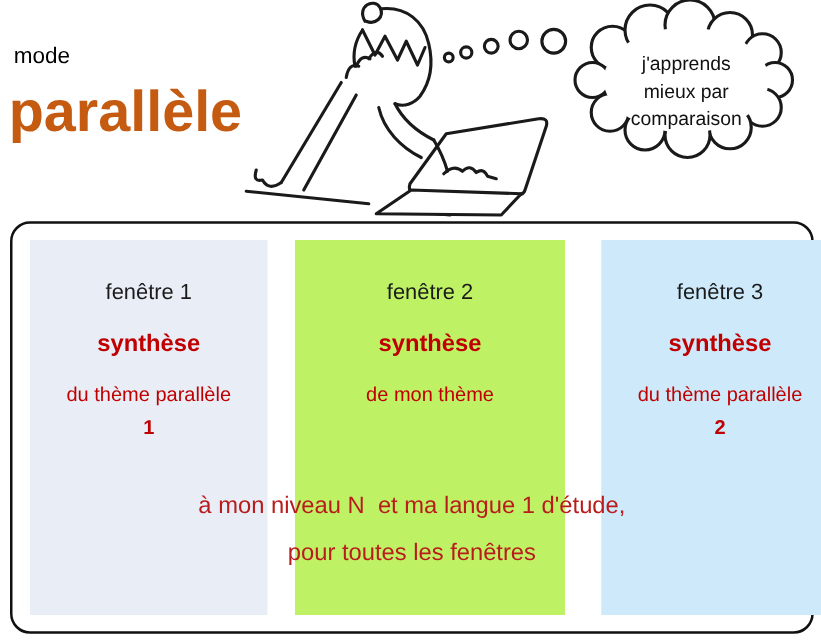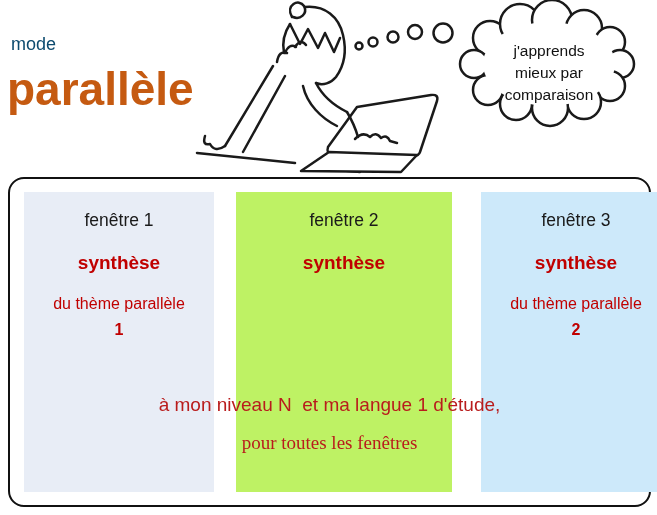--- a/index.html
+++ b/index.html
@@ -8,21 +8,21 @@
     background: #ffffff;
     font-family: "Liberation Sans", sans-serif;
     position: relative;
     overflow: hidden;
     color: #1a1a1a;
   }
 
   
   .mode-label {
     position: absolute; left: 11px; top: 34px;
-    font-size: 18px; color: #0c4a6e;
+    font-size: 18px; color: #000000;
   }
   .title {
     position: absolute; left: 7px; top: 62px;
     font-size: 46px; font-weight: bold; color: #c55a11;
   }
 
   .header-art {
     position: absolute; left: 195px; top: 0;
     width: 462px; height: 177px;
   }
@@ -42,38 +42,38 @@
     box-sizing: border-box;
     width: 643px; height: 330px;
     background: #ffffff;
     border: 2.5px solid #111111;
     border-radius: 16px;
   }
 
   .window {
     position: absolute; top: 13px; height: 300px;
     box-sizing: border-box;
-    text-align: center; padding-top: 18px;
+    text-align: center; padding-top: 31px;
   }
   .window-1 { left: 14px;  width: 190px; background: #e8edf6; }
   .window-2 { left: 226px; width: 216px; background: #bef264; }
   .window-3 { left: 435px; width: 190px; background: #cde9fa; margin-left: 36px; }
 
   .win-label   { font-size: 17.5px; color: #1a1a1a; margin-bottom: 21px; }
   .win-heading { font-size: 19px; font-weight: bold; color: #c00000; margin-bottom: 17px; text-align: center; }
   .win-line    { font-size: 16px; color: #c00000; line-height: 26px; }
   .win-line.bold { font-weight: bold; }
 
   .panel-footer-line {
     position: absolute; left: 0; width: 100%;
     text-align: center; font-size: 19px; color: #b91c1c;
     white-space: pre-wrap;
   }
   .footer-line-1 { top: 215px; }
-  .footer-line-2 { top: 253px; font-family: Liberation Serif, serif; }
+  .footer-line-2 { top: 253px; }
 </style>
 </head>
 <body>
 
 <div class="mode-label">mode</div>
 <div class="title">parallèle</div>
 
 <svg class="header-art" viewBox="0 0 462 177">
 
   <g>
@@ -145,20 +145,21 @@
   <div class="window window-1">
     <div class="win-label">fenêtre 1</div>
     <div class="win-heading">synthèse</div>
     <div class="win-line">du thème parallèle</div>
     <div class="win-line bold">1</div>
   </div>
 
   <div class="window window-2">
     <div class="win-label">fenêtre 2</div>
     <div class="win-heading">synthèse</div>
+    <div class="win-line">de mon thème</div>
   </div>
 
   <div class="window window-3">
     <div class="win-label">fenêtre 3</div>
     <div class="win-heading">synthèse</div>
     <div class="win-line">du thème parallèle</div>
     <div class="win-line bold">2</div>
   </div>
 
   <div class="panel-footer-line footer-line-1">à mon niveau N  et ma langue 1 d'étude,</div>

